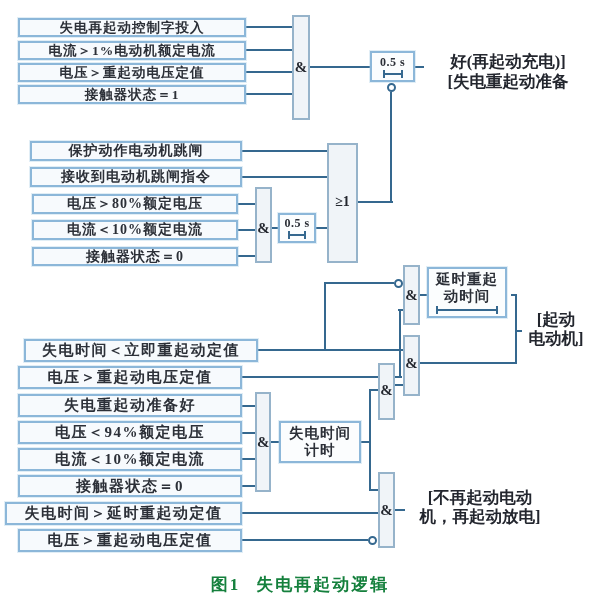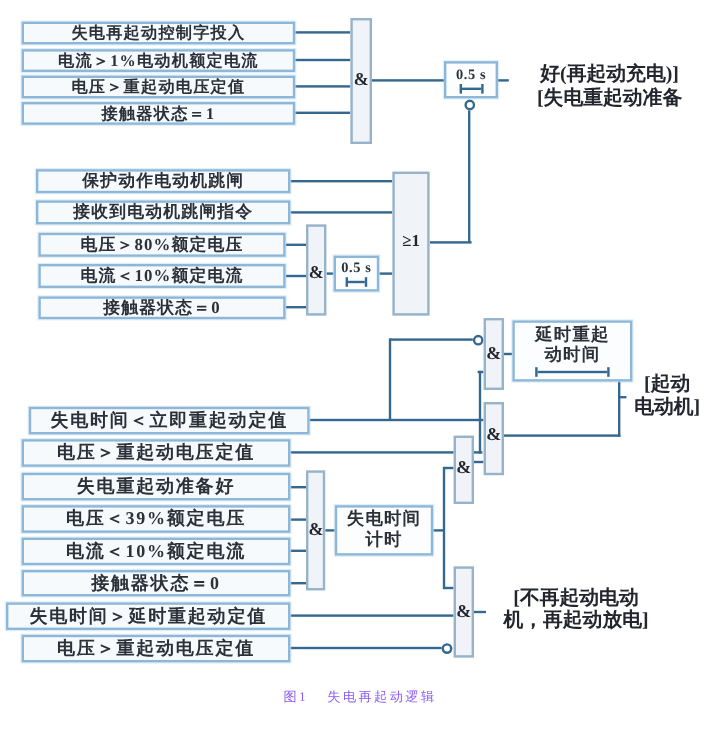--- a/index.html
+++ b/index.html
@@ -51,21 +51,21 @@
   .bubble{
     position:absolute;width:9px;height:9px;border:2px solid var(--wire);
     border-radius:50%;background:#ffffff;
   }
   .olabel{
     position:absolute;color:#23262e;font-weight:600;text-align:center;
     font-size:16.5px;line-height:20px;white-space:nowrap;
   }
   .caption{
     position:absolute;left:0;top:573px;width:600px;text-align:center;
-    color:#8b5cf6;font-weight:normal;font-size:11px;letter-spacing:2px;
+    color:#15803d;font-weight:bold;font-size:17px;letter-spacing:2px;
   }
   .caption .gap{display:inline-block;width:16px;}
 </style>
 </head>
 <body>
 
 <div id="canvas">
 
   <div class="wh" style="left:246px;top:26px;width:46px"></div>
   <div class="wh" style="left:246px;top:49px;width:46px"></div>
@@ -146,21 +146,21 @@
   <div class="ibox s3" style="left:24px;top:339px;width:234px;height:23px">
       <span>失电时间＜立即重起动定值</span>
     </div>
   <div class="ibox s3" style="left:18px;top:366px;width:224px;height:23px">
       <span>电压＞重起动电压定值</span>
     </div>
   <div class="ibox s3" style="left:18px;top:394px;width:224px;height:23px">
       <span>失电重起动准备好</span>
     </div>
   <div class="ibox s3" style="left:18px;top:421px;width:224px;height:23px">
-      <span>电压＜39%额定电压</span>
+      <span>电压＜94%额定电压</span>
     </div>
   <div class="ibox s3" style="left:18px;top:448px;width:224px;height:23px">
       <span>电流＜10%额定电流</span>
     </div>
   <div class="ibox s3" style="left:18px;top:475px;width:224px;height:22px">
       <span>接触器状态＝0</span>
     </div>
   <div class="ibox s3" style="left:5px;top:502px;width:237px;height:23px">
       <span>失电时间＞延时重起动定值</span>
     </div>
@@ -194,21 +194,21 @@
   </div>
 
   <div class="tbox" style="left:370px;top:51px;width:45px;height:31px">
     <span class="tsmall">0.5 s</span>
     <span class="bracket" style="width:20px"></span>
   </div>
   <div class="tbox" style="left:278px;top:213px;width:38px;height:30px">
     <span class="tsmall">0.5 s</span>
     <span class="bracket" style="width:18px"></span>
   </div>
-  <div class="tbox" style="left:427px;top:267px;width:100px;height:51px">
+  <div class="tbox" style="left:427px;top:267px;width:80px;height:51px">
     <span class="tline">延时重起</span>
     <span class="tline">动时间</span>
     <span class="bracket" style="width:62px"></span>
   </div>
   <div class="tbox" style="left:279px;top:421px;width:82px;height:42px">
     <span class="tline">失电时间</span>
     <span class="tline">计时</span>
   </div>
 
   <div class="olabel" style="left:422px;top:52px;width:172px">

